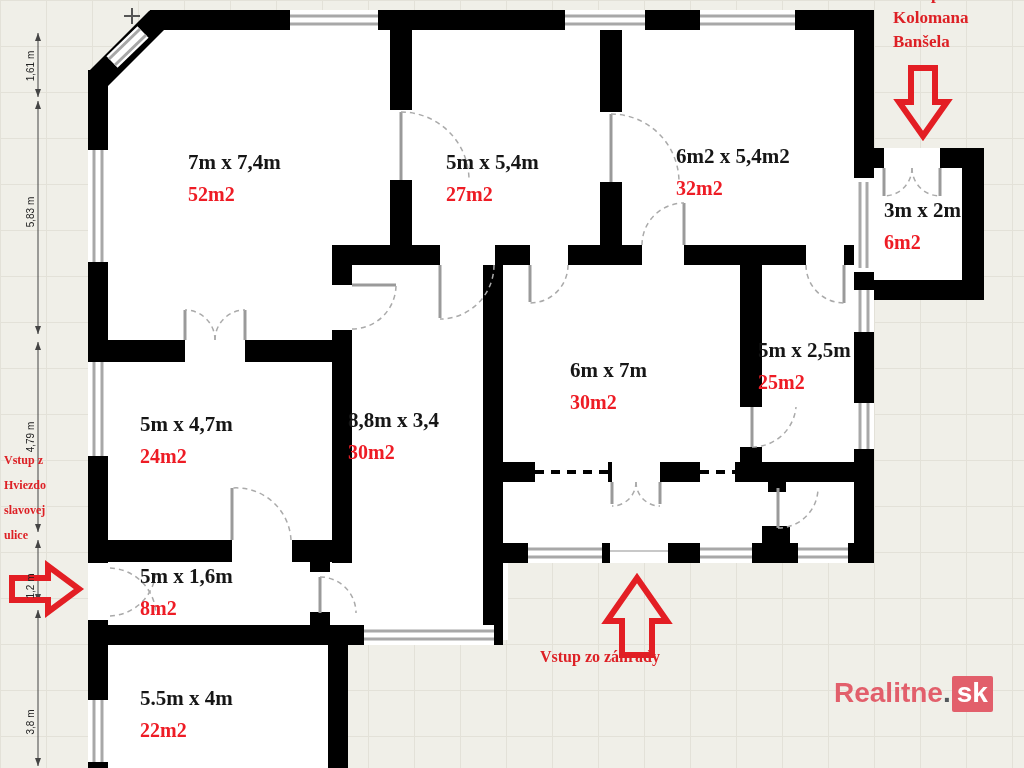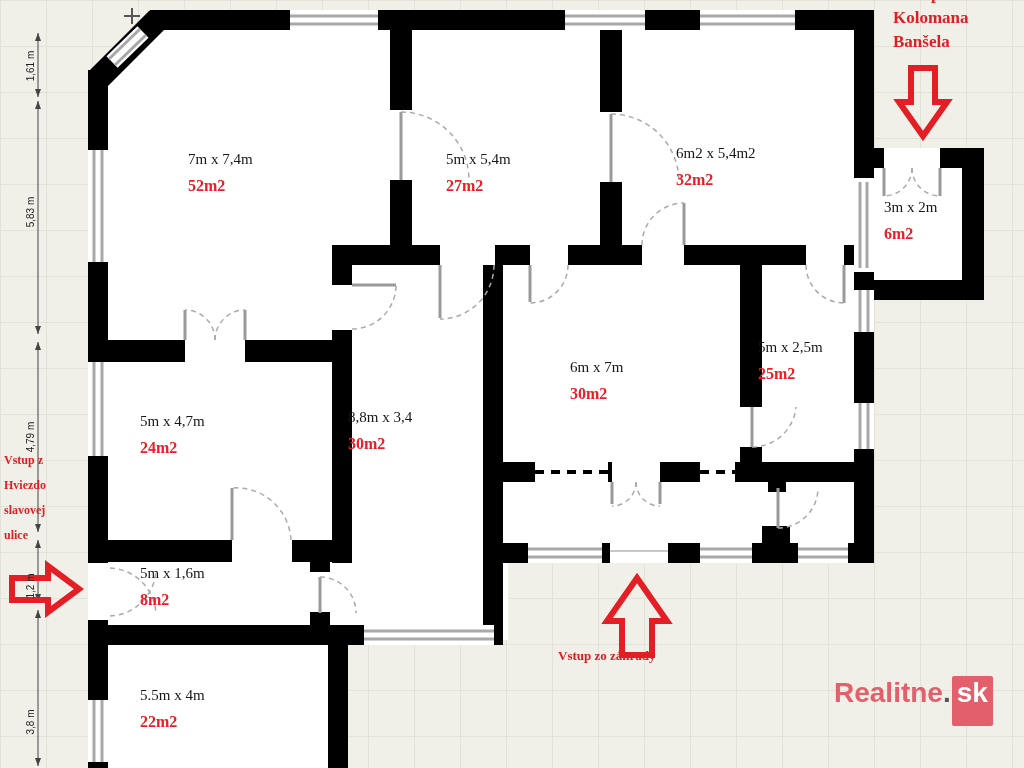--- a/index.html
+++ b/index.html
@@ -6,38 +6,38 @@
   .stage{
     position:relative;width:1024px;height:768px;overflow:hidden;
     background-color:#f0efe8;
     background-image:linear-gradient(#e3e1d8 1px, transparent 1px),
                      linear-gradient(90deg,#e3e1d8 1px, transparent 1px);
     background-size:46px 46px;
     font-family:"Liberation Serif", serif;
   }
   .plan-svg{position:absolute;left:0;top:0;}
   .room-label{position:absolute;white-space:nowrap;line-height:1;}
-  .room-size{display:block;font-weight:normal;font-size:15px;color:#161616;}
-  .room-area{display:block;font-weight:bold;font-size:16px;color:#ee1c25;margin-top:11px;}
+  .room-size{display:block;font-weight:bold;font-size:21px;color:#161616;}
+  .room-area{display:block;font-weight:bold;font-size:20px;color:#ee1c25;margin-top:11px;}
   .annotation{position:absolute;color:#dd2025;font-weight:bold;white-space:nowrap;}
   .annotation-street{left:4px;top:448px;font-size:12px;line-height:25px;}
   .annotation-top{left:893px;top:-18px;font-size:17px;line-height:24px;}
   .annotation-top .partial{padding-left:38px;}
-  .annotation-garden{left:558px;top:648px;font-size:13px;}
+  .annotation-garden{left:540px;top:648px;font-size:16px;}
   .dim-label{
     position:absolute;font-family:"Liberation Sans", sans-serif;font-size:10px;color:#222;
     transform:translate(-50%,-50%) rotate(-90deg);white-space:nowrap;
   }
   .watermark{
     position:absolute;left:834px;top:676px;display:flex;
     font-family:"Liberation Sans", sans-serif;font-weight:bold;font-size:28px;line-height:1.2;
   }
   .wm-name{color:#e25f6b;}
   .wm-dot{color:#54585c;}
-  .wm-tld{background:#e25f6b;color:#ffffff;padding:0 5px 16px 5px;margin-left:1px;border-radius:2px;}
+  .wm-tld{background:#e25f6b;color:#ffffff;padding:0 5px 2px 5px;margin-left:1px;border-radius:2px;}
 </style>
 </head>
 <body>
 
 <div class="stage">
 
   <svg class="plan-svg" width="1024" height="768" viewBox="0 0 1024 768">
 
     <g>
       <path d="M160,25 L860,25 L860,550 L508,550 L508,640 L344,640 L344,768 L95,768 L95,78 Z" fill="#ffffff"></path>

